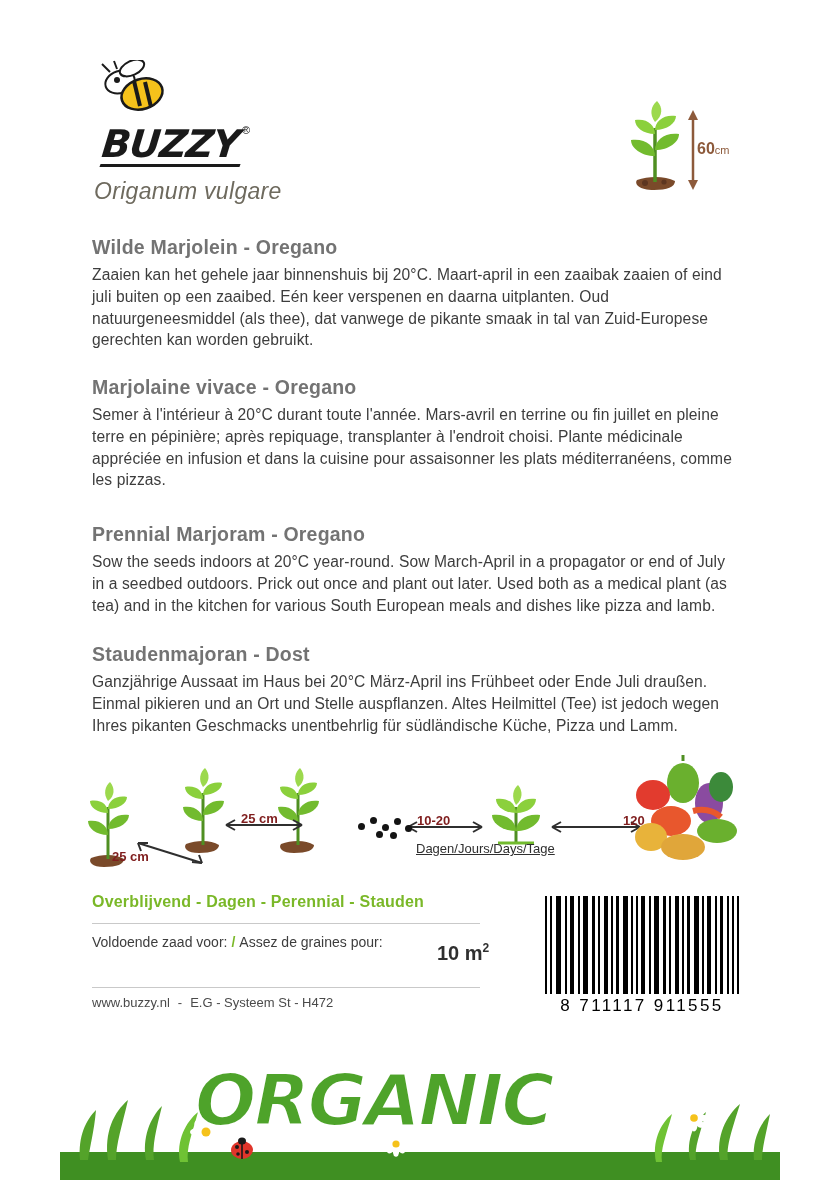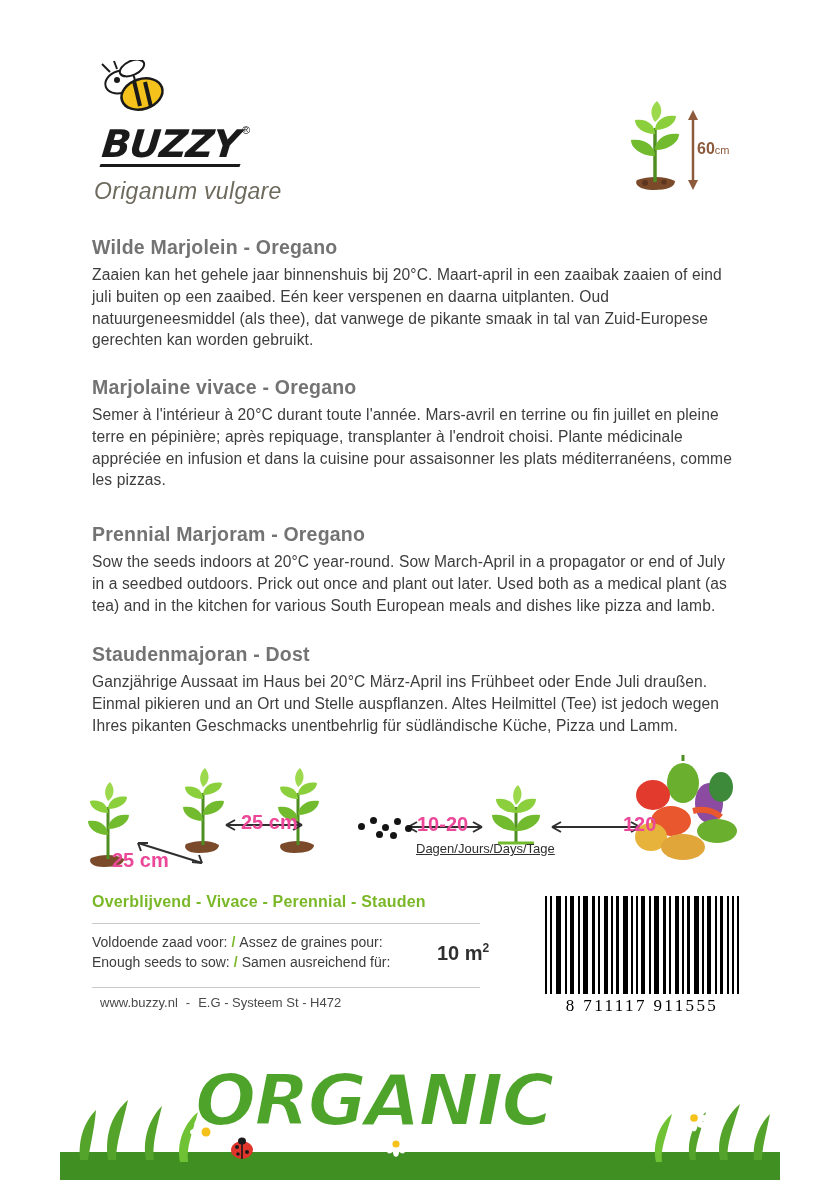--- a/index.html
+++ b/index.html
@@ -121,23 +121,23 @@
   
   .instructions {
     position: absolute;
     left: 86px;
     top: 755px;
     width: 660px;
     height: 135px;
   }
   .ins-label {
     position: absolute;
-    font-size: 20px;
-    font-weight: bold;
-    color: #ec4899;
+    font-size: 13px;
+    font-weight: bold;
+    color: #7f1d1d;
   }
   .ins-sub {
     position: absolute;
     font-size: 13px;
     color: #2f2f2f;
   }
   .seeds-dots { position: absolute; left: 272px; top: 62px; width: 58px; height: 26px; }
   .seeds-dots i {
     position: absolute;
     width: 7px; height: 7px;
@@ -177,21 +177,21 @@
     left: 345px;
     top: 48px;
     font-size: 20px;
     font-weight: bold;
     color: #2f2f2f;
   }
   .area sup { font-size: 12px; }
   .addr {
     position: absolute;
     top: 100px;
-    left: 8px;
+    left: 0;
     font-size: 13px;
     color: #4a4a4a;
     line-height: 1.6;
   }
   .addr .dash { padding: 0 8px; }
 
   
   .barcode {
     position: absolute;
     left: 543px;
@@ -199,21 +199,21 @@
     width: 198px;
     height: 132px;
   }
   .bars { position: absolute; left: 0; top: 0; height: 98px; width: 198px; }
   .bars i { position: absolute; top: 0; background: #000; height: 98px; }
   .barnum {
     position: absolute;
     top: 100px;
     left: 0;
     width: 198px;
-    font-family: Liberation Serif, serif;
+    font-family: Liberation Sans, sans-serif;
     font-size: 17px;
     letter-spacing: 2.4px;
     color: #000;
     text-align: center;
   }
 
   
   .organic {
     position: absolute;
     left: 60px;
@@ -392,29 +392,26 @@
     </div>
 
     <div class="ins-label" style="left:26px; top:94px;">25 cm</div>
     <div class="ins-label" style="left:155px; top:56px;">25 cm</div>
     <div class="ins-label" style="left:331px; top:58px;">10-20</div>
     <div class="ins-label" style="left:489px; top:58px;margin-left:48px;">120</div>
     <div class="ins-sub" style="left:330px; top:86px;text-decoration:underline;">Dagen/Jours/Days/Tage</div>
   </div>
 
   <div class="footer">
-    <p class="cycle-line">Overblijvend - Vivace - Perennial - Stauden</p>
+    <p class="cycle-line">Overblijvend - Dagen - Perennial - Stauden</p>
     <div class="rule"></div>
 
     <div class="enough">
       <div>
         <span>Voldoende zaad voor:</span><span class="sep">/</span><span>Assez de graines pour:</span>
-      </div>
-      <div>
-        <span>Enough seeds to sow:</span><span class="sep">/</span><span>Samen ausreichend für:</span>
       </div>
     </div>
 
     <div class="area">
       <span>10 m</span><sup>2</sup>
     </div>
 
     <div class="rule" style="position:absolute; top:88px; left:0;"></div>
 
     <div class="addr">

